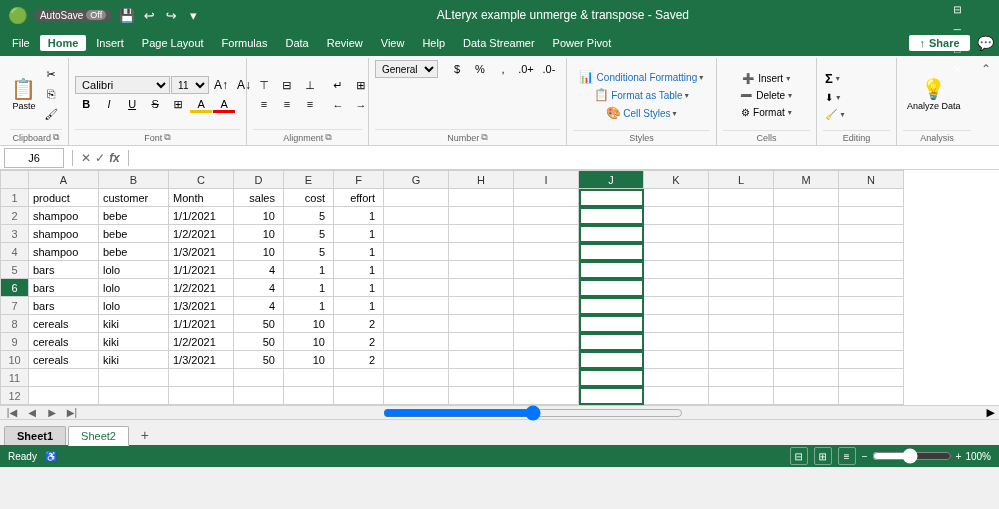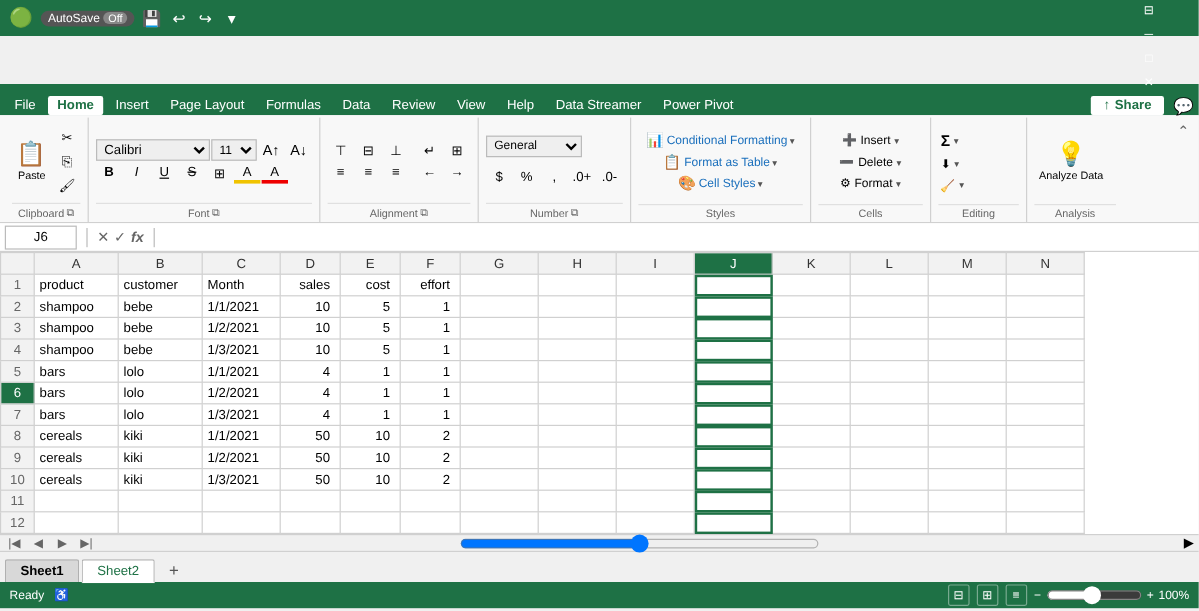--- a/index.html
+++ b/index.html
@@ -18,24 +18,23 @@
     #title-bar .title-left { display: flex; align-items: center; gap: 6px; font-size: 11px; }
     #title-bar .title-center { font-size: 12px; font-weight: 500; }
     .autosave-toggle { background: #555; border-radius: 10px; padding: 1px 6px; font-size: 10px; display: flex; align-items: center; gap: 3px; }
     .autosave-off { background: #888; border-radius: 8px; padding: 0 4px; font-size: 9px; }
 
     
     #menu-bar {
       height: 26px;
       background: #1e7145;
       display: flex;
-      align-items: flex-end;
+      align-items: center;
       padding: 0 4px;
       gap: 2px;
-      margin-top: 40px;
     }
     .menu-item {
       color: white;
       padding: 2px 8px;
       cursor: pointer;
       font-size: 11px;
       border-radius: 2px;
     }
     .menu-item:hover, .menu-item.active { background: rgba(255,255,255,0.2); }
     .menu-item.active { background: white; color: #1e7145; font-weight: 600; }
@@ -415,20 +414,21 @@
       <span>AutoSave</span>
       <span class="autosave-off">Off</span>
     </div>
     <div class="qat">
       <span class="qat-btn">💾</span>
       <span class="qat-btn">↩</span>
       <span class="qat-btn">↪</span>
       <span class="qat-btn">▾</span>
     </div>
   </div>
+  <div class="title-center">ALteryx example unmerge &amp; transpose - Saved</div>
   <div class="title-right-btns">
     <span style="font-size:11px;">Kevin Conseil</span>
     <div style="width:24px;height:24px;background:#c0392b;border-radius:50%;display:flex;align-items:center;justify-content:center;font-size:10px;font-weight:bold;">
       <span>KC</span>
     </div>
     <span class="win-ctrl">⊟</span>
     <span class="win-ctrl">─</span>
     <span class="win-ctrl">□</span>
     <span class="win-ctrl">✕</span>
   </div>
@@ -524,21 +524,21 @@
         </div>
       </div>
     </div>
     <div class="ribbon-group-label">
       <span>Alignment</span>
       <span style="cursor:pointer;">⧉</span>
     </div>
   </div>
 
   <div class="ribbon-group" style="min-width:90px;">
-    <div class="ribbon-group-content" style="flex-direction:column;justify-content:center;align-items:flex-start;gap:8px;">
+    <div class="ribbon-group-content" style="flex-direction:row;justify-content:center;align-items:flex-start;gap:8px;">
       <select class="number-select">
         <option>General</option>
       </select>
       <div class="font-row">
         <span class="ribbon-btn-small">$</span>
         <span class="ribbon-btn-small">%</span>
         <span class="ribbon-btn-small">,</span>
         <span class="ribbon-btn-small">.0+</span>
         <span class="ribbon-btn-small">.0-</span>
       </div>

